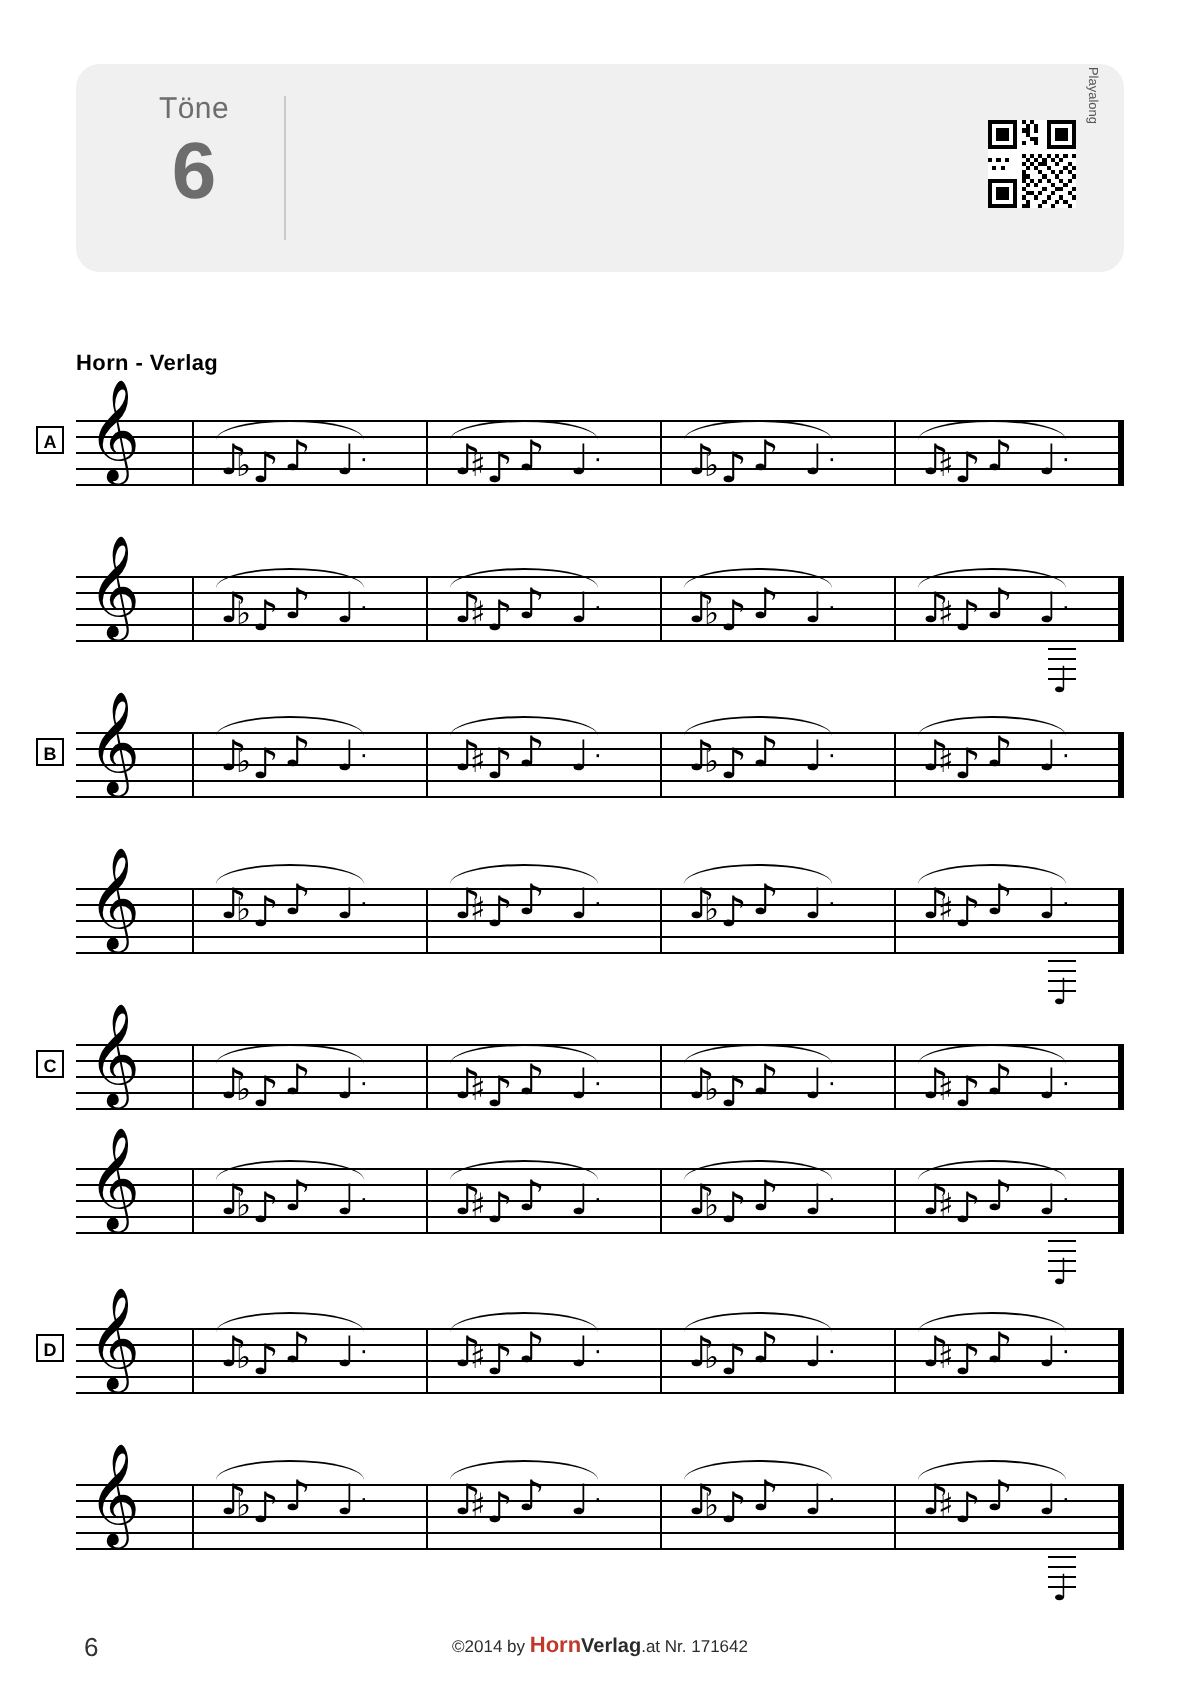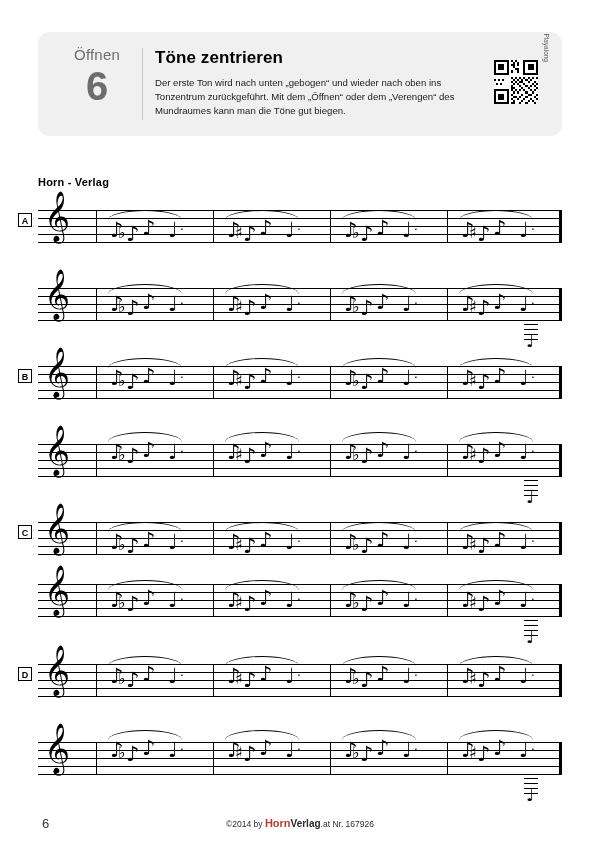--- a/index.html
+++ b/index.html
@@ -225,28 +225,26 @@
     font-weight: bold;
     font-size: 10px;
   }
 </style>
 </head>
 <body>
 
 <div class="header">
 
   <div class="hdr-ubung">
-    <div class="word">Öffnen</div>
+    <div class="word">Töne</div>
     <div class="num">6</div>
   </div>
 
   <div class="hdr-divider"></div>
 
-  <div class="hdr-title">Töne zentrieren</div>
-  <div class="hdr-text">Der erste Ton wird nach unten „gebogen“ und wieder nach oben ins Tonzentrum zurückgeführt. Mit dem „Öffnen“ oder dem „Verengen“ des Mundraumes kann man die Töne gut biegen.</div>
 
   <div class="qr-wrap">
     <div class="qr">
       <svg width="44" height="44" viewBox="0 0 21 21" shape-rendering="crispEdges">
         <rect width="21" height="21" fill="#fff"></rect>
         <g fill="#000">
           <rect x="0" y="0" width="7" height="1"></rect>
             <rect x="0" y="6" width="7" height="1"></rect>
           <rect x="0" y="0" width="1" height="7"></rect>
             <rect x="6" y="0" width="1" height="7"></rect>
@@ -721,14 +719,14 @@
       <div class="ledger" style="left: 486px; top: 50px;"></div>
       <div class="ledger" style="left: 486px; top: 55px;"></div>
       <div class="ledger" style="left: 486px; top: 60px;"></div>
       <div class="ledger" style="left: 486px; top: 65px;"></div>
       <div class="note" style="left: 488px; top: 56px; font-size: 18px;">♩</div>
     </div>
   </div>
 
 <div class="page-num">6</div>
 <div class="copyright">
-  <span>©2014 by </span><span class="brand-prim">Horn</span><span class="brand-verlag">Verlag</span><span>.at  Nr. 167926</span>
+  <span>©2014 by </span><span class="brand-prim">Horn</span><span class="brand-verlag">Verlag</span><span>.at  Nr. 171642</span>
 </div>
 
 </body></html>

